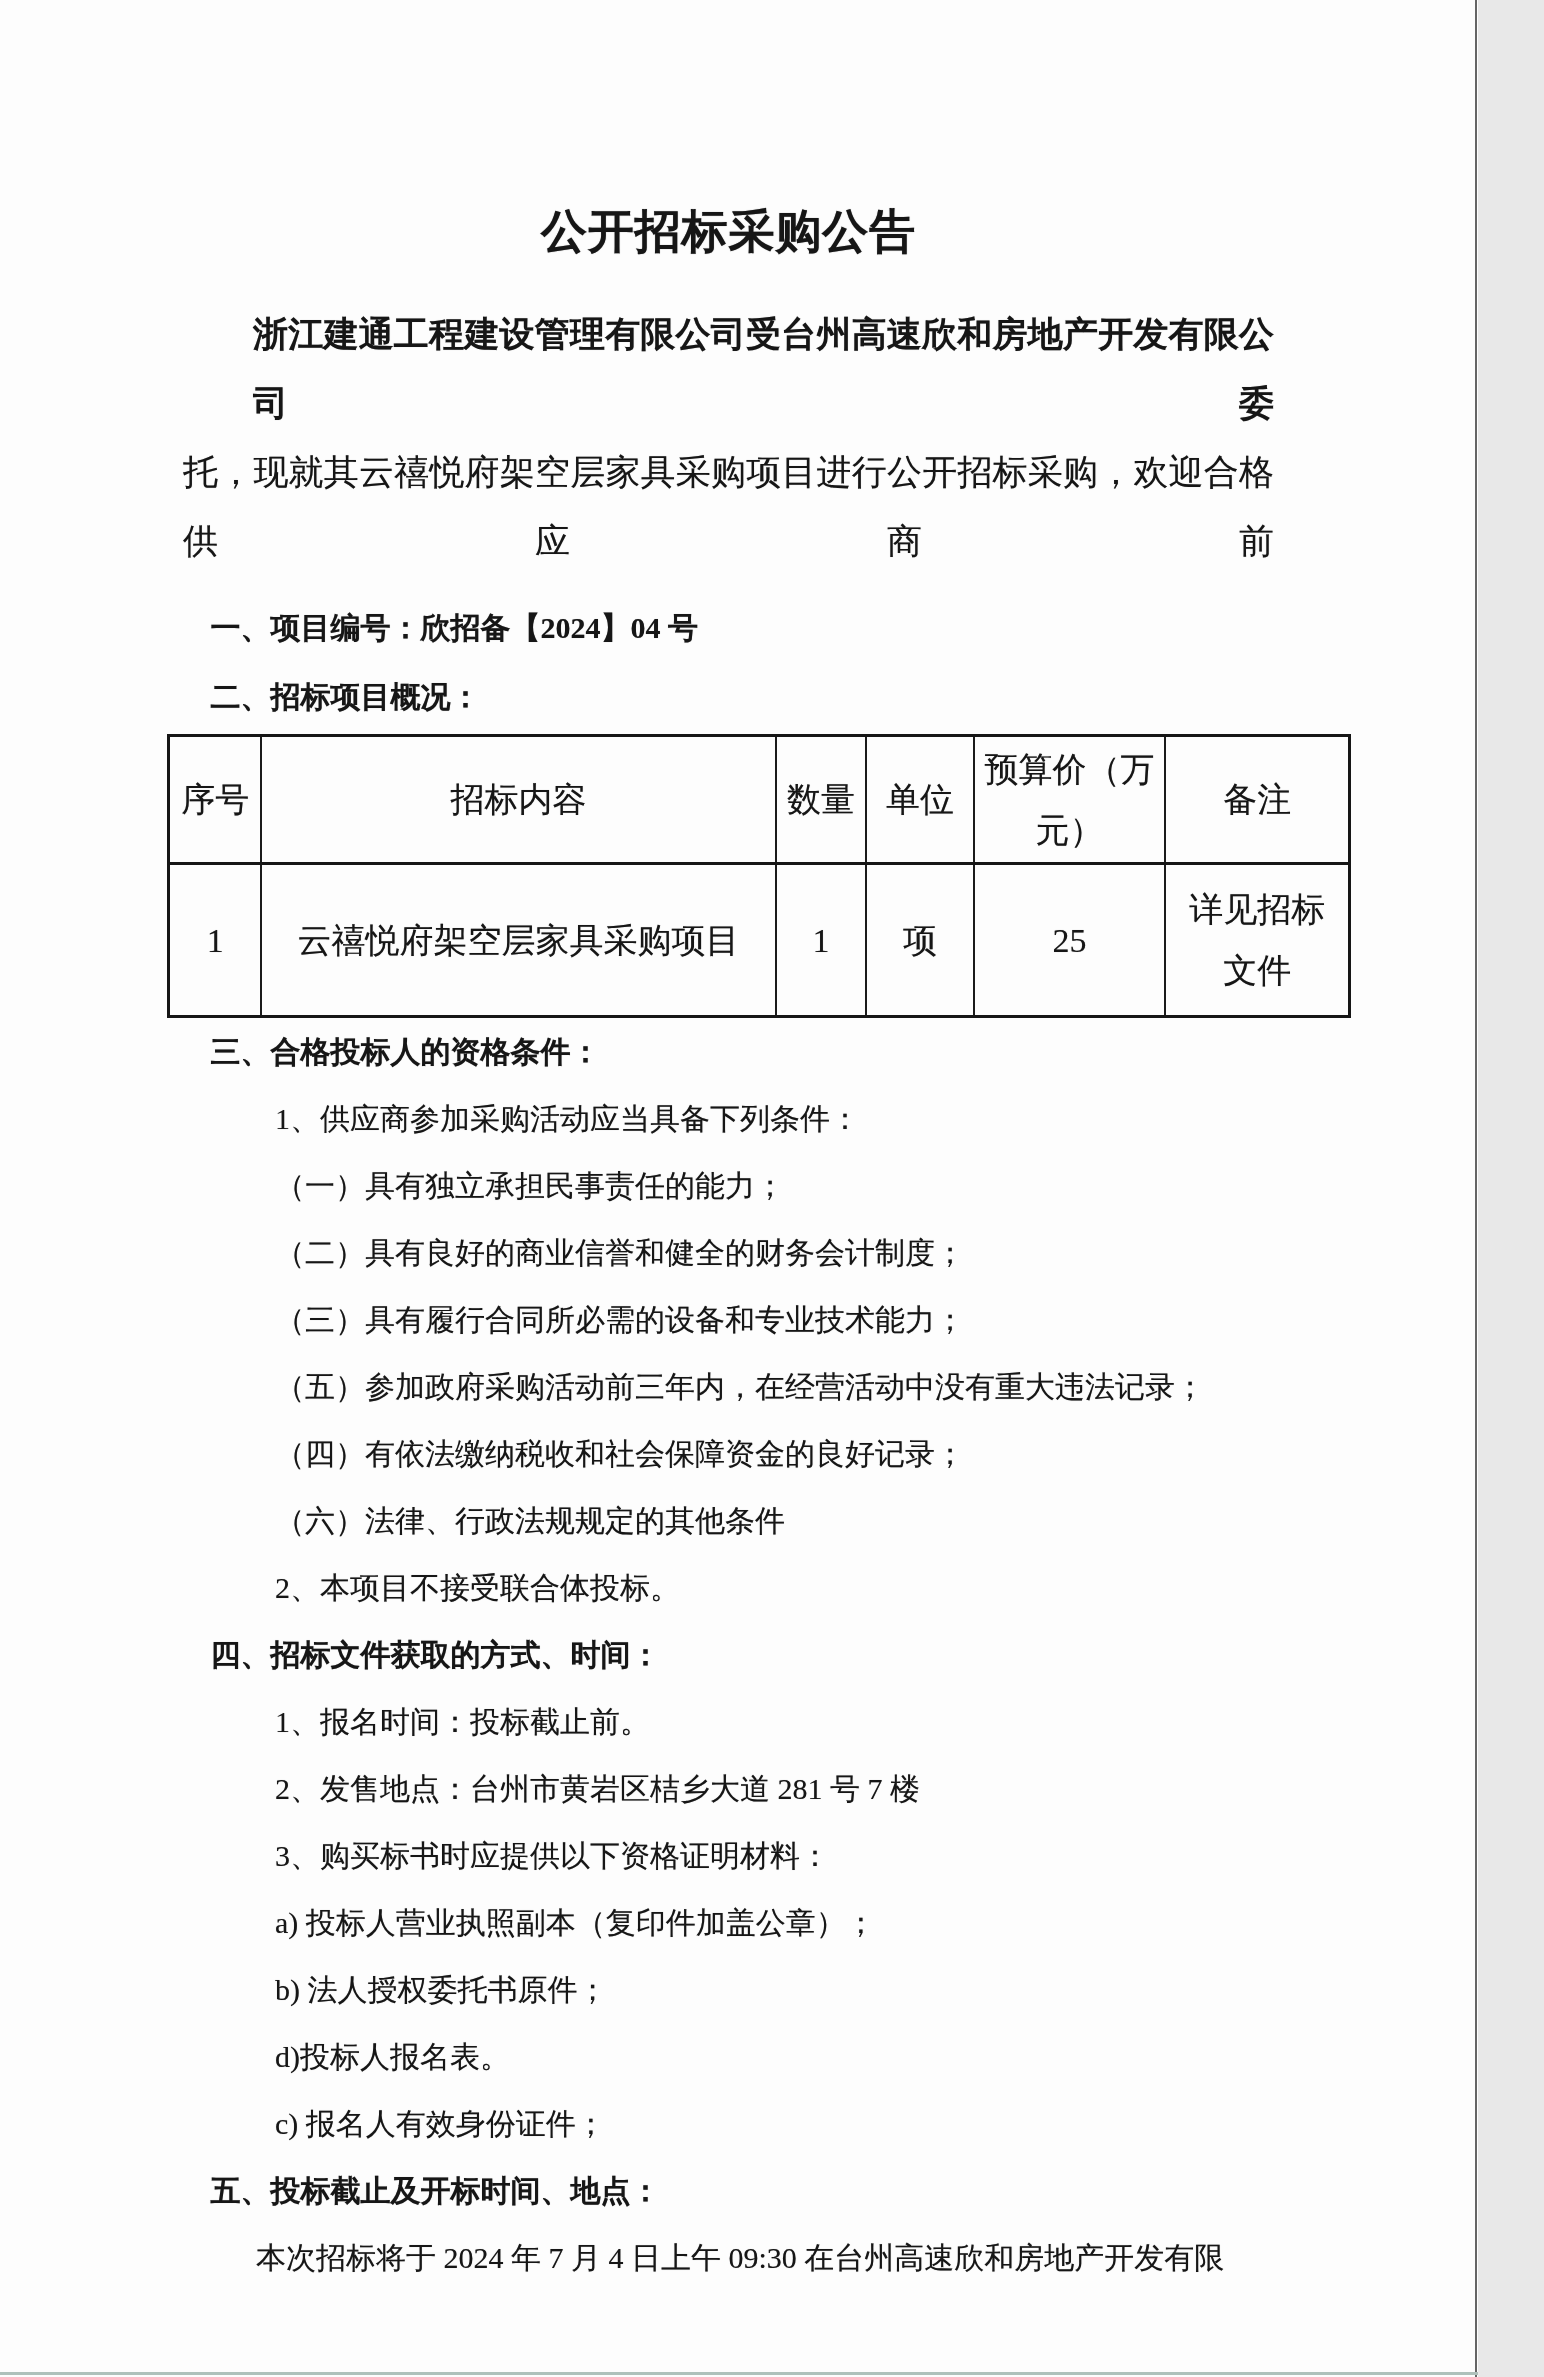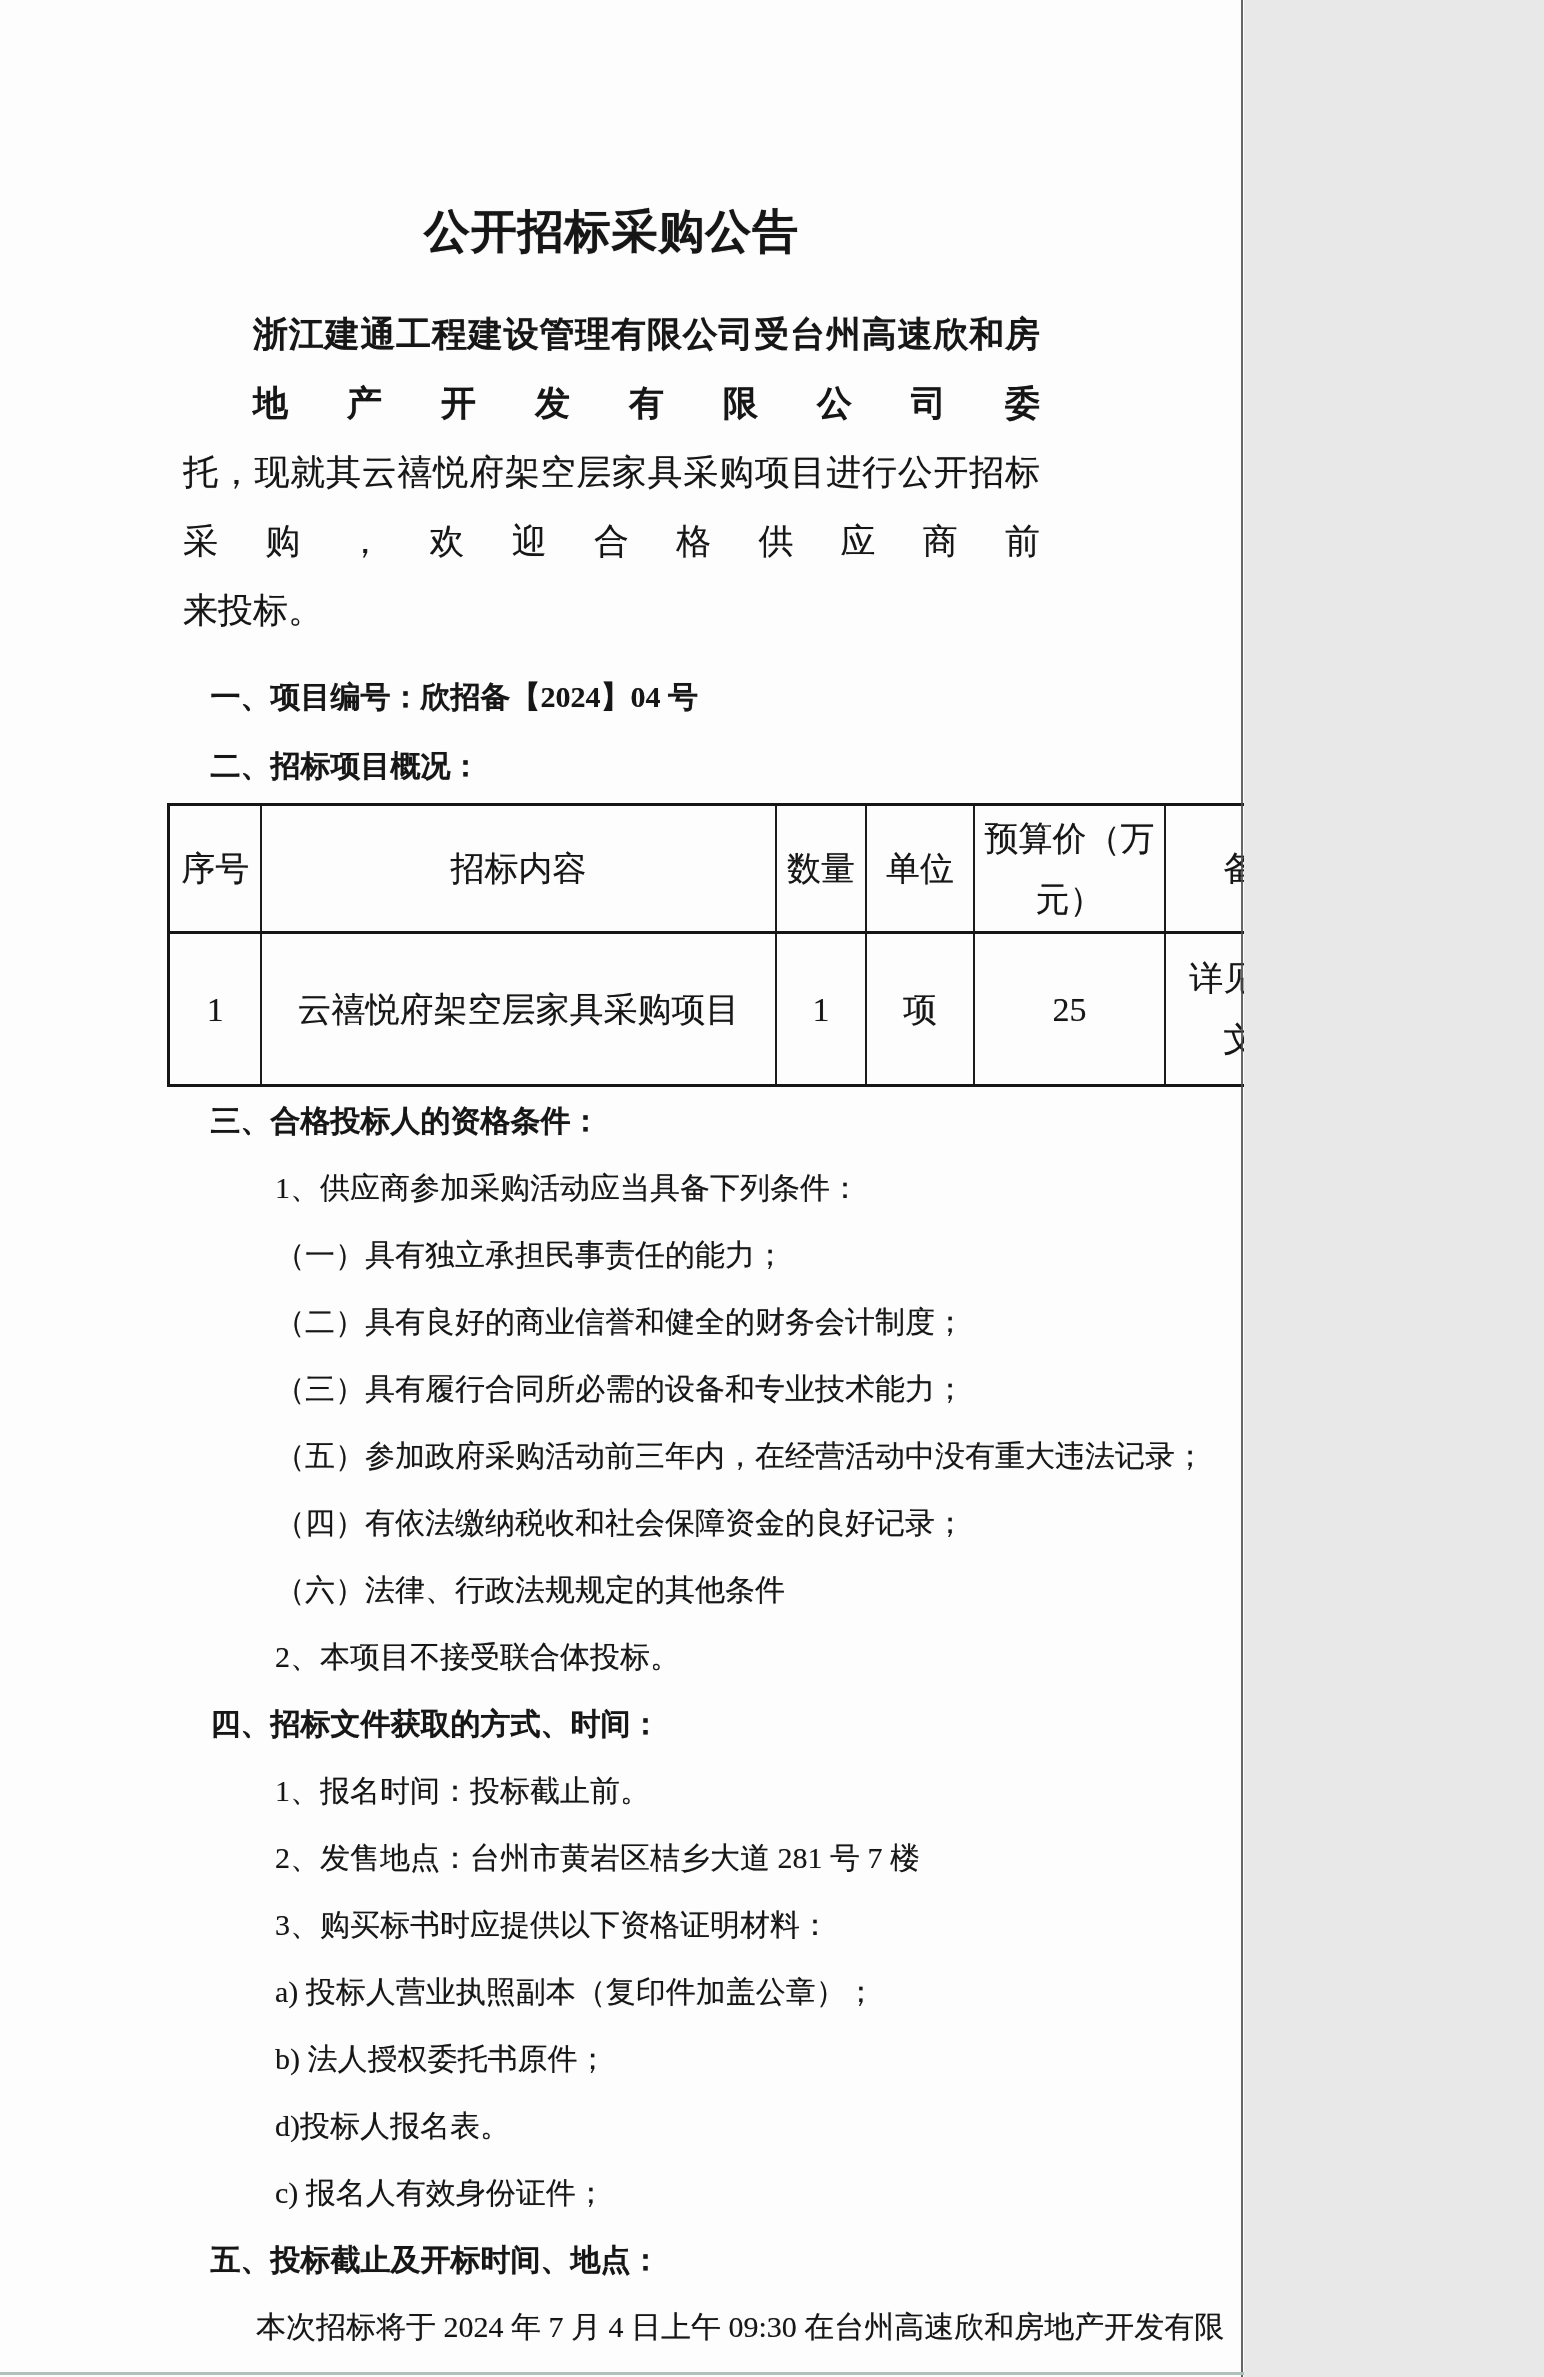--- a/index.html
+++ b/index.html
@@ -1,18 +1,18 @@
 <!DOCTYPE html>
 <html style="font-size:14.7px"><head>
 <meta charset="utf-8">
 <style>
   html,body{margin:0;padding:0;background:#e8e8e8;}
   .page{
     position:relative;
-    width:1244px;height:2377px;
+    width:1478px;height:2377px;
     background:#fdfdfd;
     overflow:hidden;
     font-family:"Liberation Serif","DejaVu Serif",serif;
     color:#161616;
   }
   .content{
     position:absolute;
     left:0;top:0;right:0;
     padding:188px 204px 0 183px;
   }
@@ -79,21 +79,20 @@
 <body>
 
 <div class="page">
   <div class="content">
 
     <h1 class="title">公开招标采购公告</h1>
 
     <div class="intro">
       <span class="line fill ind-first bold">浙江建通工程建设管理有限公司受台州高速欣和房地产开发有限公司委</span>
       <span class="line fill">托，现就其云禧悦府架空层家具采购项目进行公开招标采购，欢迎合格供应商前</span>
-      <span class="line">来投标。</span>
     </div>
 
     <span class="line h-line bold ind-a mt18">一、项目编号：欣招备【2024】04 号</span>
     <span class="line h-line bold ind-a">二、招标项目概况：</span>
 
     <table class="ptable">
       <colgroup>
         <col style="width:92px">
         <col style="width:515px">
         <col style="width:90px">

